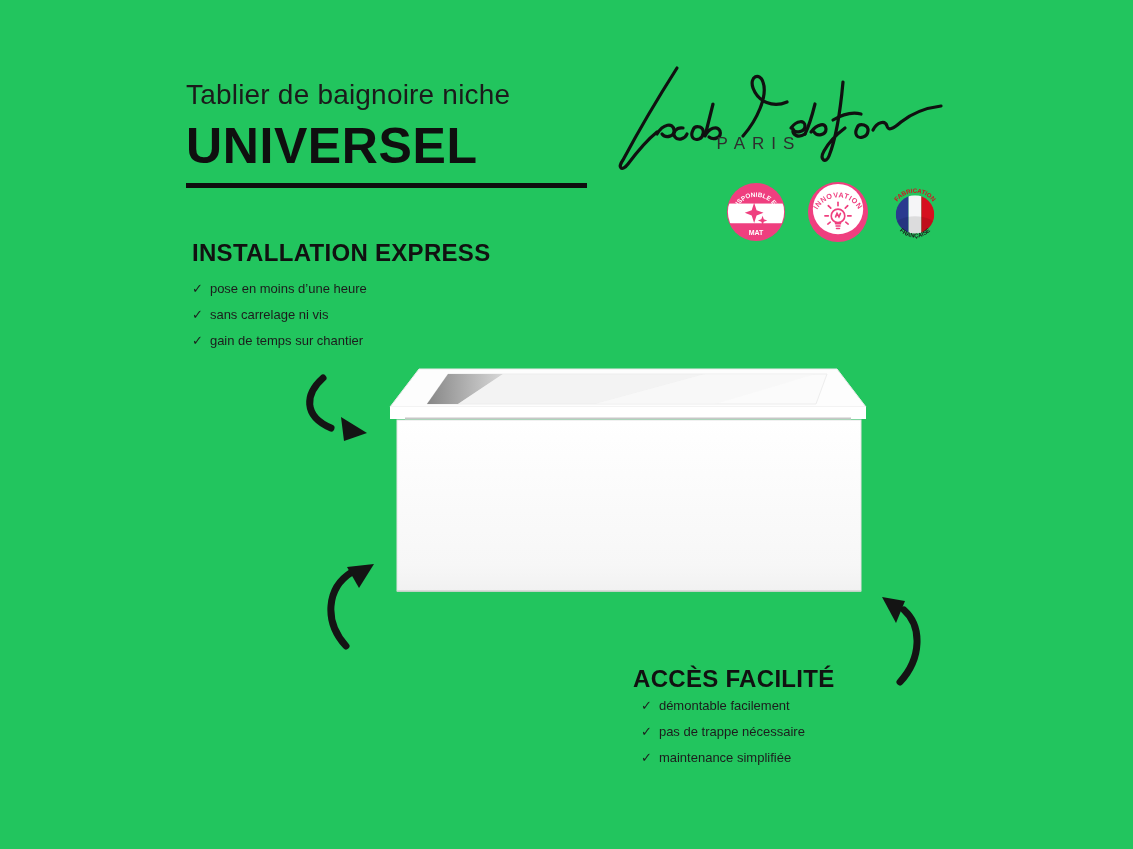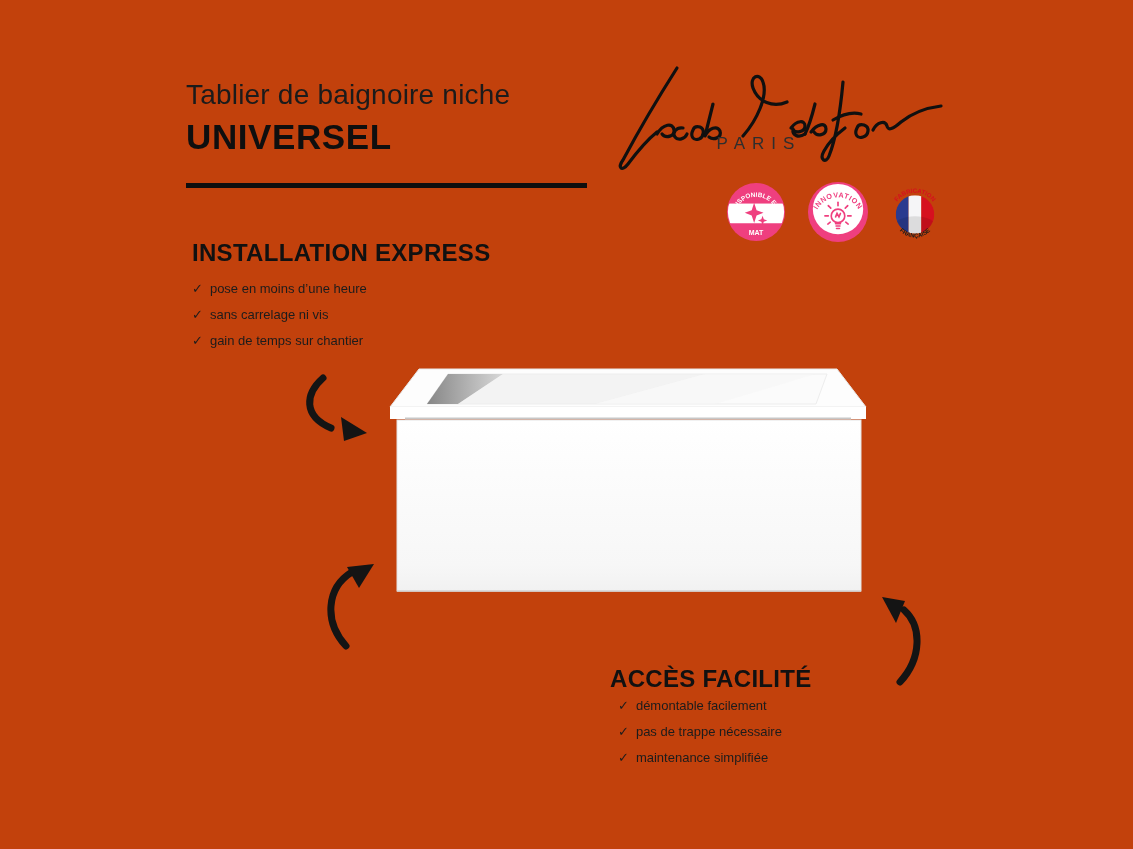--- a/index.html
+++ b/index.html
@@ -1,22 +1,22 @@
 <!DOCTYPE html>
 <html><head>
 <meta charset="utf-8">
 <style>
   html,body{margin:0;padding:0;background:#ffffff;}
   .canvas{
-    position:relative;width:1133px;height:849px;background:#c2410c;
+    position:relative;width:1133px;height:849px;background:#22c55e;
     font-family:"Liberation Sans",sans-serif;color:#161616;overflow:hidden;
   }
   .abs{position:absolute;}
   .title1{font-size:28px;font-weight:500;letter-spacing:.2px;color:#1b1b1b;white-space:nowrap;}
-  .title2{font-size:35px;font-weight:800;letter-spacing:.6px;color:#0f0f0f;white-space:nowrap;}
+  .title2{font-size:50px;font-weight:800;letter-spacing:.6px;color:#0f0f0f;white-space:nowrap;}
   .divider{background:#0e0e0e;}
   .feature-title{font-size:24px;font-weight:800;letter-spacing:.3px;color:#111;white-space:nowrap;text-align:right;}
   .feature-list{font-size:13px;line-height:26px;color:#1c1c1c;}
   .feature-item{white-space:nowrap;}
   .check{display:inline-block;margin-right:7px;}
   svg{display:block;}
   svg text{font-family:"Liberation Sans",sans-serif;}
 </style>
 </head>
 <body>
@@ -158,21 +158,21 @@
     <path d="M 28 88 C 6 64, 8 30, 34 14" fill="none" stroke="#141414" stroke-width="7" stroke-linecap="round"></path>
     <polygon points="56,6 29,9 41,30" fill="#141414"></polygon>
   </svg>
 
   <svg class="abs" style="left:874px;top:590px;" width="62" height="96" viewBox="0 0 62 96">
     <path d="M 26 92 C 48 68, 48 36, 30 20" fill="none" stroke="#141414" stroke-width="7" stroke-linecap="round"></path>
     <polygon points="8,7 31,11 22,33" fill="#141414"></polygon>
   </svg>
 
 
-  <div class="abs" style="left:610px;top:665px;">
+  <div class="abs" style="left:633px;top:665px;">
     <div class="feature-title">ACCÈS FACILITÉ</div>
     <div class="feature-list" style="margin-left:8px;">
       <div class="feature-item"><span class="check">✓</span><span>démontable facilement</span></div>
       <div class="feature-item"><span class="check">✓</span><span>pas de trappe nécessaire</span></div>
       <div class="feature-item"><span class="check">✓</span><span>maintenance simplifiée</span></div>
     </div>
   </div>
 
 </div>
 

